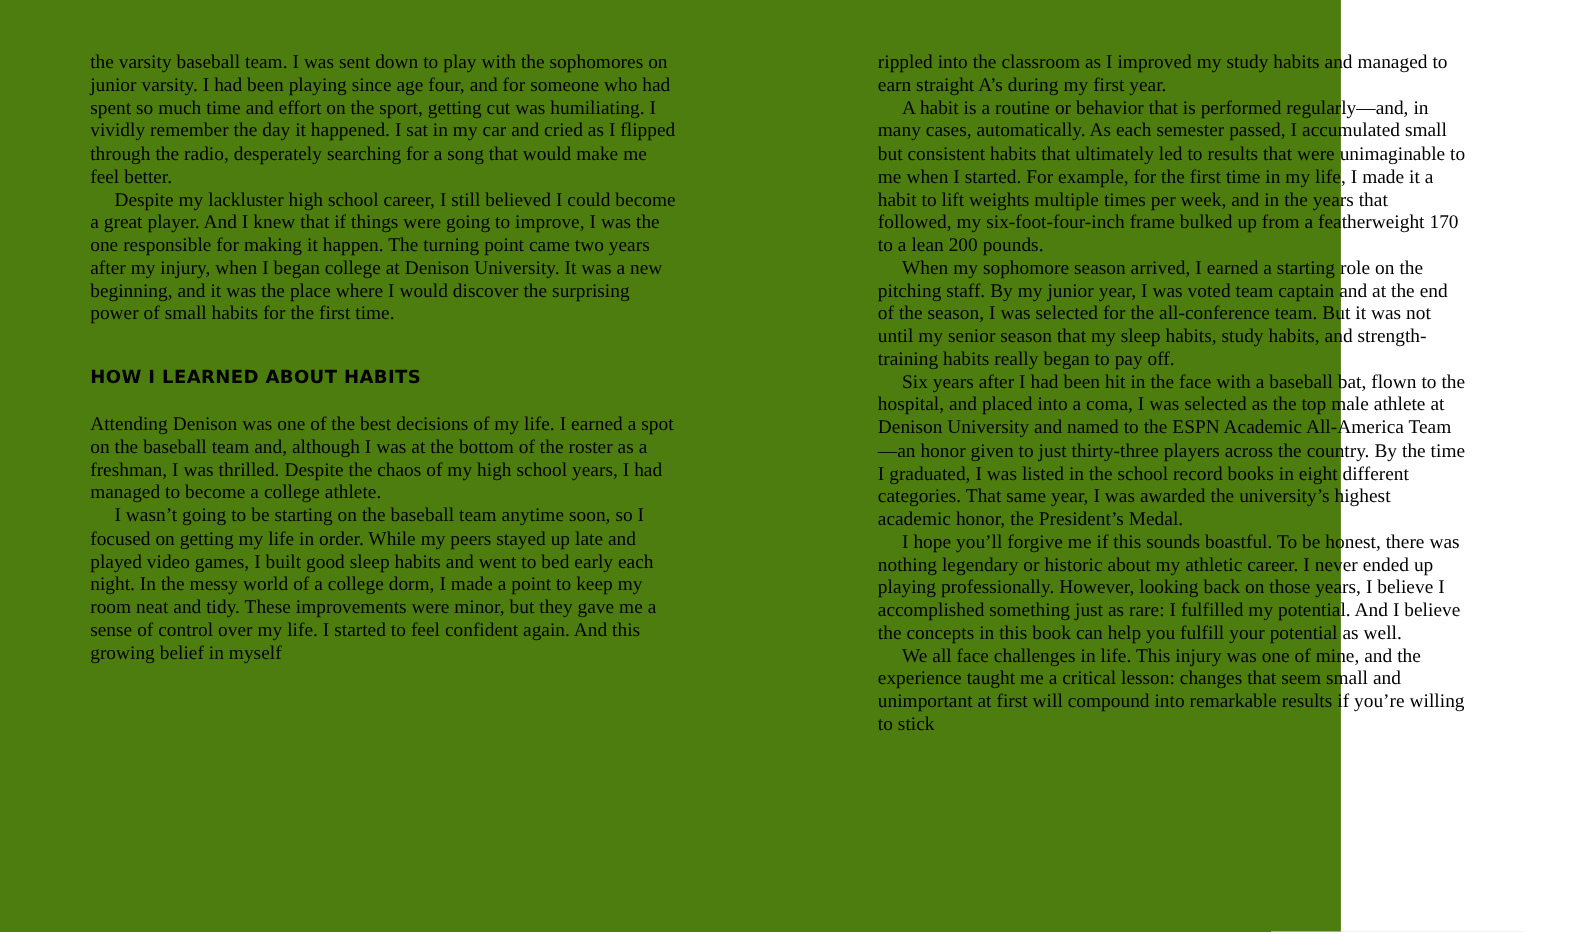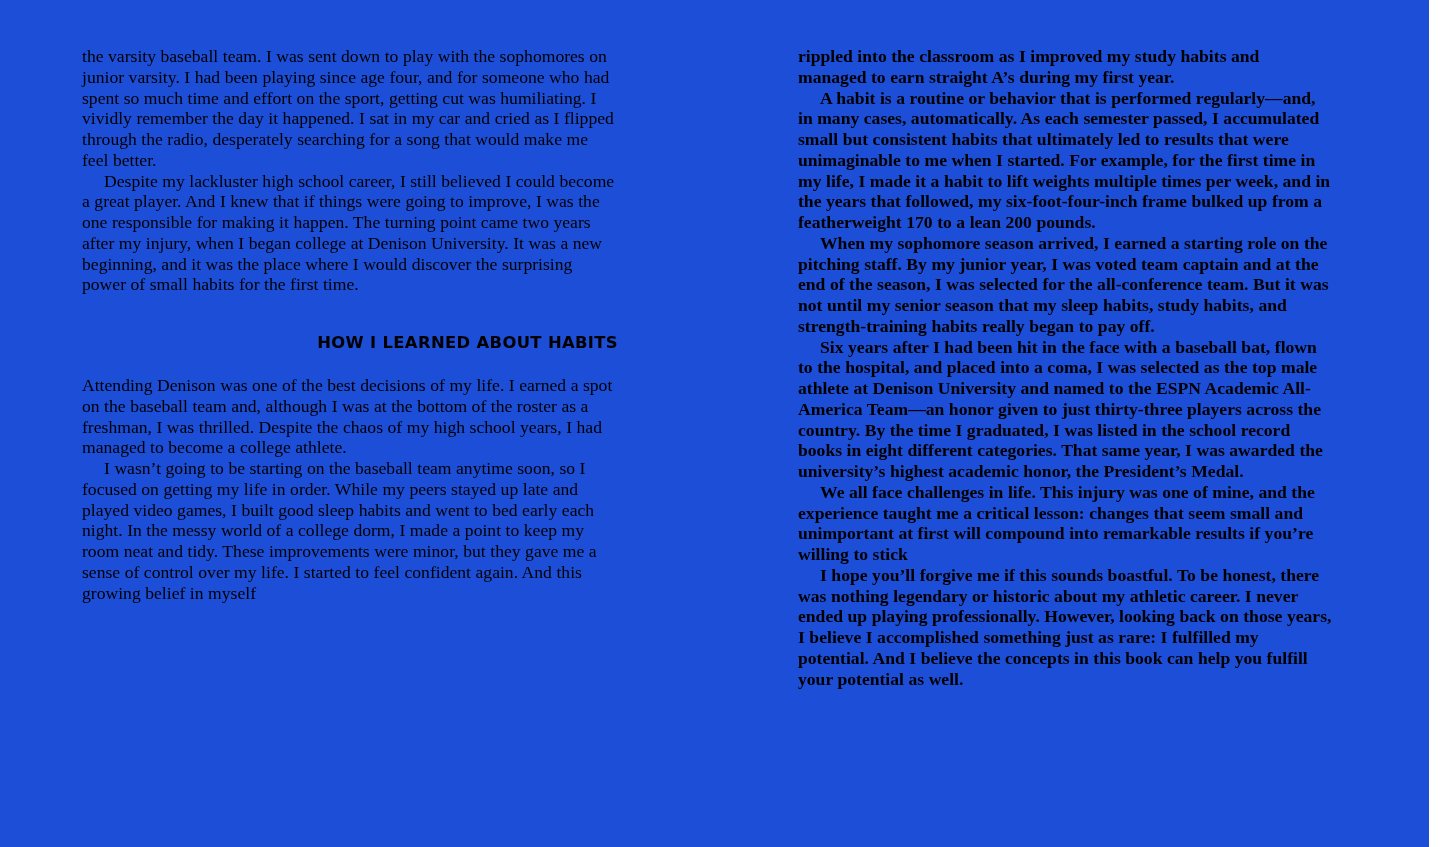--- a/index.html
+++ b/index.html
@@ -10,23 +10,23 @@
   body {
     width: 1445px;
     height: 847px;
     overflow: hidden;
     font-family: "Liberation Serif", "DejaVu Serif", serif;
     color: #000000;
   }
 
   #page {
     position: relative;
-    width: 1429px;
+    width: 1219px;
     height: 847px;
-    background: #1d4ed8;
+    background: #4d7c0f;
     box-sizing: border-box;
   }
 
   .columns {
     position: absolute;
     left: 0;
     top: 0;
     width: 1445px;
     height: 847px;
     display: flex;
@@ -45,21 +45,20 @@
   }
 
   .gutter {
     width: 180px;
     flex: 0 0 180px;
   }
 
   .column-right {
     width: 647px;
     padding: 46px 0 0 0;
-    font-weight: bold;
   }
 
   p.para {
     margin: 0;
     font-size: 17.6px;
     line-height: 20.75px;
     text-indent: 22px;
     text-align: left;
     letter-spacing: 0.01px;
     word-spacing: 0.1px;
@@ -79,21 +78,21 @@
   }
 
   h2.section-heading {
     margin: 0;
     padding: 0;
     font-family: "DejaVu Sans", "Liberation Sans", sans-serif;
     font-weight: bold;
     font-size: 16.4px;
     line-height: 20px;
     letter-spacing: 0.35px;
-    text-align: right;
+    text-align: left;
     text-indent: 0;
     color: #000000;
   }
 
   .space-before-heading { height: 38px; }
   .space-after-heading  { height: 22px; }
 </style>
 </head>
 <body>
 
@@ -127,21 +126,21 @@
       <div class="col-body">
 
         <p class="para no-indent">rippled into the classroom as I improved my study habits and managed to earn straight A’s during my first year.</p>
 
         <p class="para">A habit is a routine or behavior that is performed regularly—and, in many cases, automatically. As each semester passed, I accumulated small but consistent habits that ultimately led to results that were unimaginable to me when I started. For example, for the first time in my life, I made it a habit to lift weights multiple times per week, and in the years that followed, my six-foot-four-inch frame bulked up from a featherweight 170 to a lean 200 pounds.</p>
 
         <p class="para">When my sophomore season arrived, I earned a starting role on the pitching staff. By my junior year, I was voted team captain and at the end of the season, I was selected for the all-conference team. But it was not until my senior season that my sleep habits, study habits, and strength-training habits really began to pay off.</p>
 
         <p class="para">Six years after I had been hit in the face with a baseball bat, flown to the hospital, and placed into a coma, I was selected as the top male athlete at Denison University and named to the ESPN Academic All-America Team—an honor given to just thirty-three players across the country. By the time I graduated, I was listed in the school record books in eight different categories. That same year, I was awarded the university’s highest academic honor, the President’s Medal.</p>
 
+        <p class="para">I hope you’ll forgive me if this sounds boastful. To be honest, there was nothing legendary or historic about my athletic career. I never ended up playing professionally. However, looking back on those years, I believe I accomplished something just as rare: I fulfilled my potential. And I believe the concepts in this book can help you fulfill your potential as well.</p>
+
         <p class="para">We all face challenges in life. This injury was one of mine, and the experience taught me a critical lesson: changes that seem small and unimportant at first will compound into remarkable results if you’re willing to stick</p>
-
-        <p class="para">I hope you’ll forgive me if this sounds boastful. To be honest, there was nothing legendary or historic about my athletic career. I never ended up playing professionally. However, looking back on those years, I believe I accomplished something just as rare: I fulfilled my potential. And I believe the concepts in this book can help you fulfill your potential as well.</p>
 
       </div>
     </div>
 
   </div>
 </div>
 
 </body></html>

